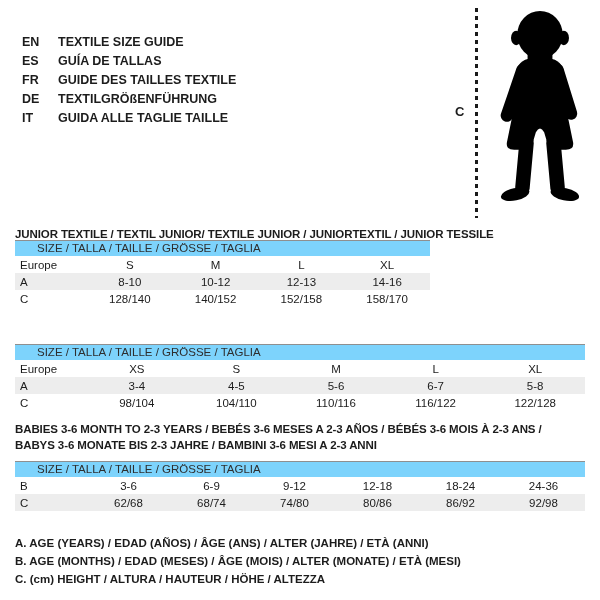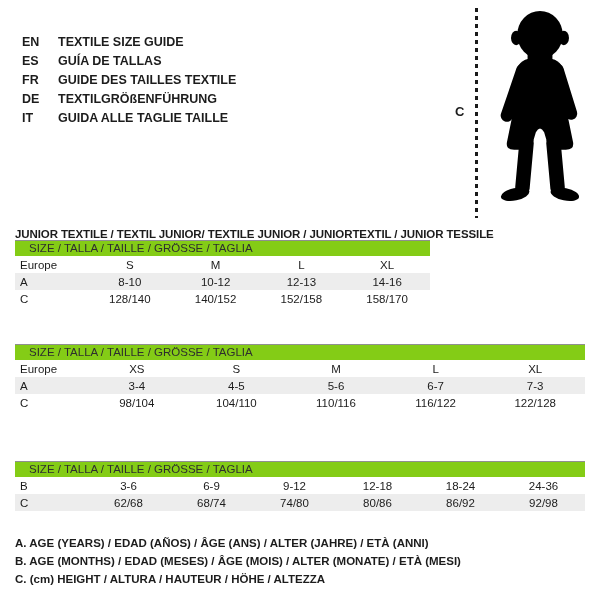--- a/index.html
+++ b/index.html
@@ -31,22 +31,22 @@
     position: absolute; left: 15px;
     font-size: 11.5px; font-weight: bold; white-space: nowrap;
     letter-spacing: -0.1px;
   }
   .section-title .title-sub { font-size: 8px; vertical-align: -2px; }
   .two-line { line-height: 16px; }
 
   
   .size-table { position: absolute; left: 15px; font-size: 11.5px; }
   .t-bar {
-    background: #84cc16; border-top: 1px solid #8f8f8f; box-sizing: border-box;
-    height: 16px; line-height: 15px; padding-left: 14px; color: #2e2e2e;
+    background: #7dd3fc; border-top: 1px solid #8f8f8f; box-sizing: border-box;
+    height: 16px; line-height: 15px; padding-left: 22px; color: #2e2e2e;
   }
   .t-row { display: flex; height: 17px; align-items: center; }
   .t-row.alt { background: #ededed; }
   .t-label { width: 72px; padding-left: 5px; box-sizing: border-box; }
   .t-cell { flex: 1; text-align: center; }
 
   .w-junior { width: 415px; }
   .w-wide { width: 570px; }
 
   
@@ -139,32 +139,36 @@
       <span class="t-cell">M</span>
       <span class="t-cell">L</span>
       <span class="t-cell">XL</span>
     </div>
     <div class="t-row alt">
       <span class="t-label">A</span>
       <span class="t-cell">3-4</span>
       <span class="t-cell">4-5</span>
       <span class="t-cell">5-6</span>
       <span class="t-cell">6-7</span>
-      <span class="t-cell">7-3</span>
+      <span class="t-cell">5-8</span>
     </div>
     <div class="t-row">
       <span class="t-label">C</span>
       <span class="t-cell">98/104</span>
       <span class="t-cell">104/110</span>
       <span class="t-cell">110/116</span>
       <span class="t-cell">116/122</span>
       <span class="t-cell">122/128</span>
     </div>
   </div>
 
+  <div class="section-title two-line" style="top:421px;">
+    <div>BABIES 3-6 MONTH TO 2-3 YEARS / BEBÉS 3-6 MESES A 2-3 AÑOS / BÉBÉS 3-6 MOIS À 2-3 ANS /</div>
+    <div>BABYS 3-6 MONATE BIS 2-3 JAHRE / BAMBINI 3-6 MESI A 2-3 ANNI</div>
+  </div>
   <div class="size-table w-wide" style="top:461px;">
     <div class="t-bar">SIZE / TALLA / TAILLE / GRÖSSE / TAGLIA</div>
     <div class="t-row">
       <span class="t-label">B</span>
       <span class="t-cell">3-6</span>
       <span class="t-cell">6-9</span>
       <span class="t-cell">9-12</span>
       <span class="t-cell">12-18</span>
       <span class="t-cell">18-24</span>
       <span class="t-cell">24-36</span>

